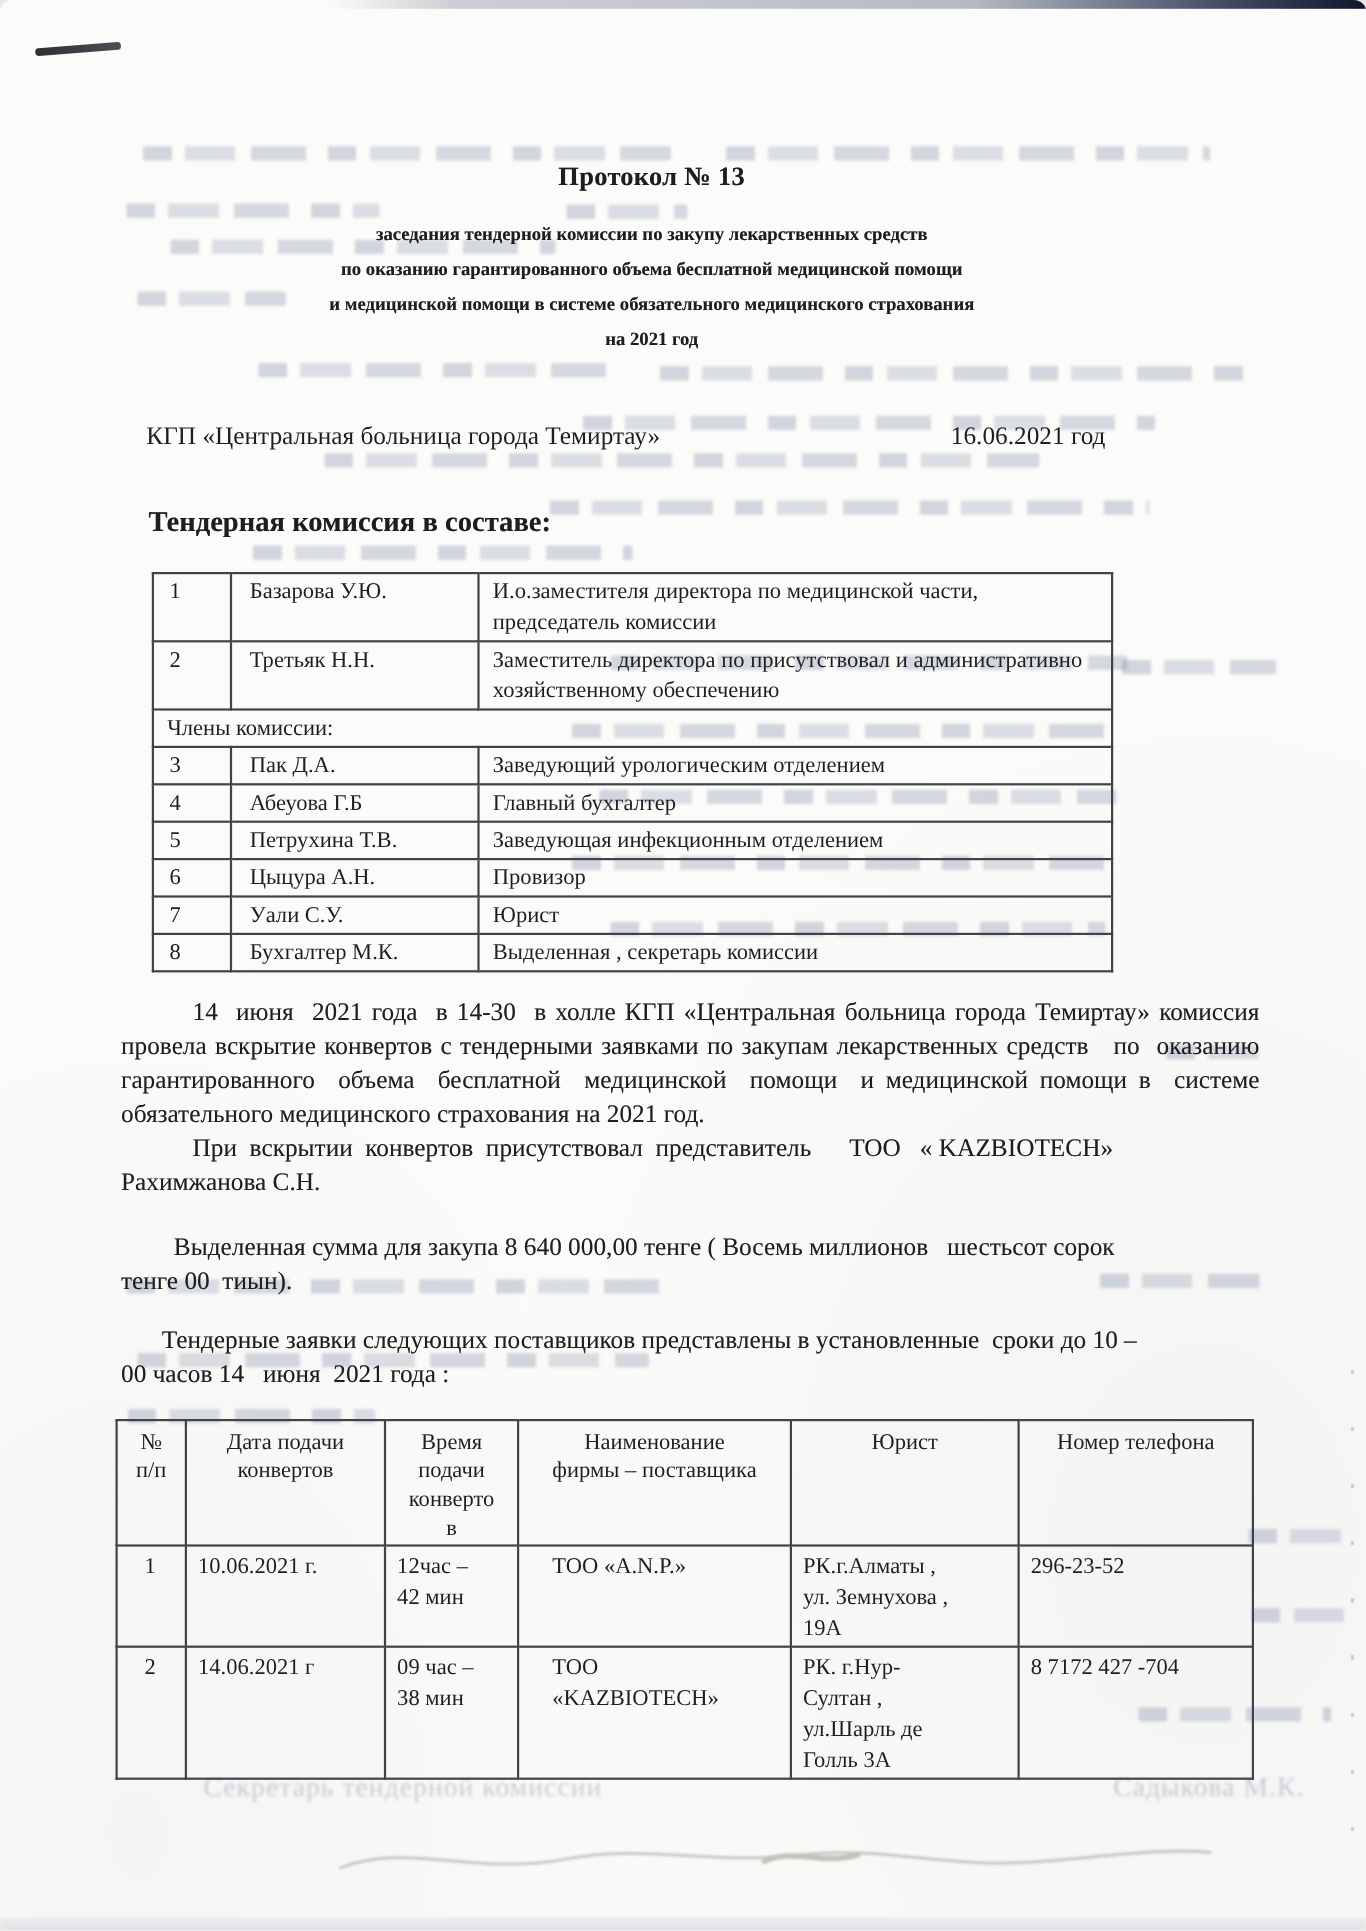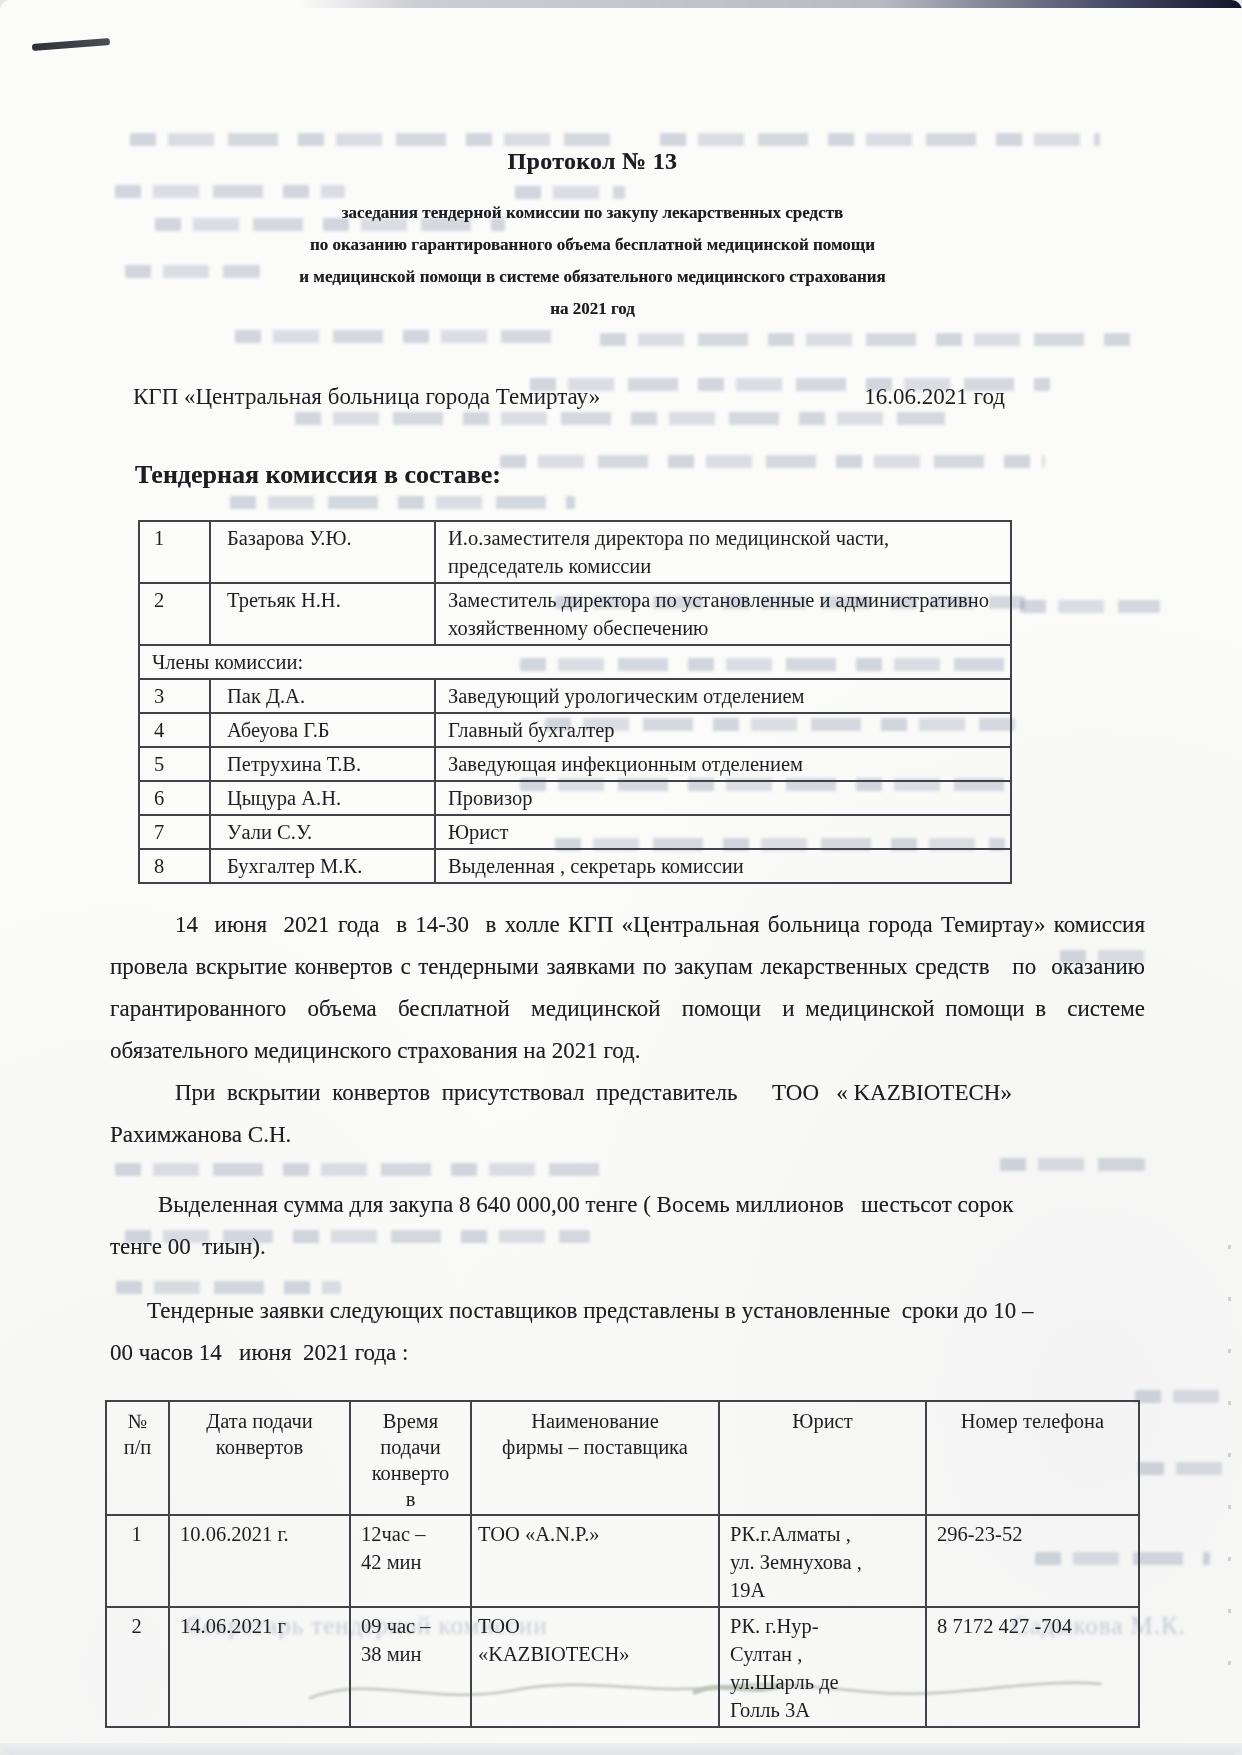--- a/index.html
+++ b/index.html
@@ -28,34 +28,34 @@
   table{ border-collapse:collapse; table-layout:fixed; }
   td,th{ border:2px solid #404348; vertical-align:top; white-space:pre-line; overflow:hidden;}
 
   .t1{ margin-top:28px; margin-left:28px; width:872px; font-size:20.5px; line-height:28px;}
   .t1 td{ padding:2px 6px 2px 12px;}
   .t1 td.num{ padding-left:14px;}
   .t1 td.name{ padding-left:16px;}
   .t1 tr.r-divider td{ height:28px; padding-left:12px;}
   .t1 tr.r-member td{ height:26px;}
 
-  .paragraphs{ margin-top:20px; width:1035px; font-size:23px; line-height:42px;
+  .paragraphs{ margin-top:20px; width:1035px; font-size:23px; line-height:31px;
     text-align:justify; text-shadow:0 0 .4px rgba(25,25,30,.4);}
   .para{ white-space:pre-wrap; margin:0;}
   .para.indent-lg{ text-indent:65px;}
   .para.indent-md{ text-indent:48px;}
   .para.indent-sm{ text-indent:37px;}
   .para.gap-a{ margin-top:28px;}
   .para.gap-b{ margin-top:22px;}
 
   .t2{ margin-top:26px; margin-left:-5px; width:1033px; font-size:20.5px; line-height:28px;}
   .t2 th{ font-weight:normal; text-align:center; line-height:26px; padding:6px 4px 2px 4px;}
   .t2 td{ padding:4px 6px 2px 10px;}
   .t2 td.num{ text-align:center; padding-left:4px;}
-  .t2 td.firm{ padding-left:6px;}
+  .t2 td.firm{ padding-left:30px;}
   .t2 tr.hdr th{ height:96px;}
 
   
   .artifact{ position:absolute; z-index:1;}
   .top-strip{ left:300px; top:0; width:942px; height:8px;
     background:linear-gradient(90deg, rgba(150,156,168,0) 0%, rgba(165,170,180,.55) 12%,
       rgba(140,147,160,.5) 35%, rgba(125,132,150,.55) 62%, #454c66 86%, #12162a 100%);
     filter:blur(.4px);}
   .pen-mark{ left:32px; top:41px; width:78px; height:7px; border-radius:3px;
     background:linear-gradient(90deg,#2d3135,#4b4f54); transform:rotate(-4.5deg);}
@@ -147,21 +147,21 @@
           <tr class="r-chair">
             <td class="num">1</td>
             <td class="name">Базарова У.Ю.</td>
             <td class="pos">И.о.заместителя  директора  по  медицинской части,
 председатель  комиссии</td>
           </tr>
 
           <tr class="r-chair">
             <td class="num">2</td>
             <td class="name">Третьяк Н.Н.</td>
-            <td class="pos">Заместитель директора по установленные и административно
+            <td class="pos">Заместитель директора по присутствовал и административно
 хозяйственному  обеспечению</td>
           </tr>
 
       </tbody>
       <tbody>
         <tr class="r-divider">
           <td colspan="3">Члены комиссии:</td>
         </tr>
       </tbody>
       <tbody>

